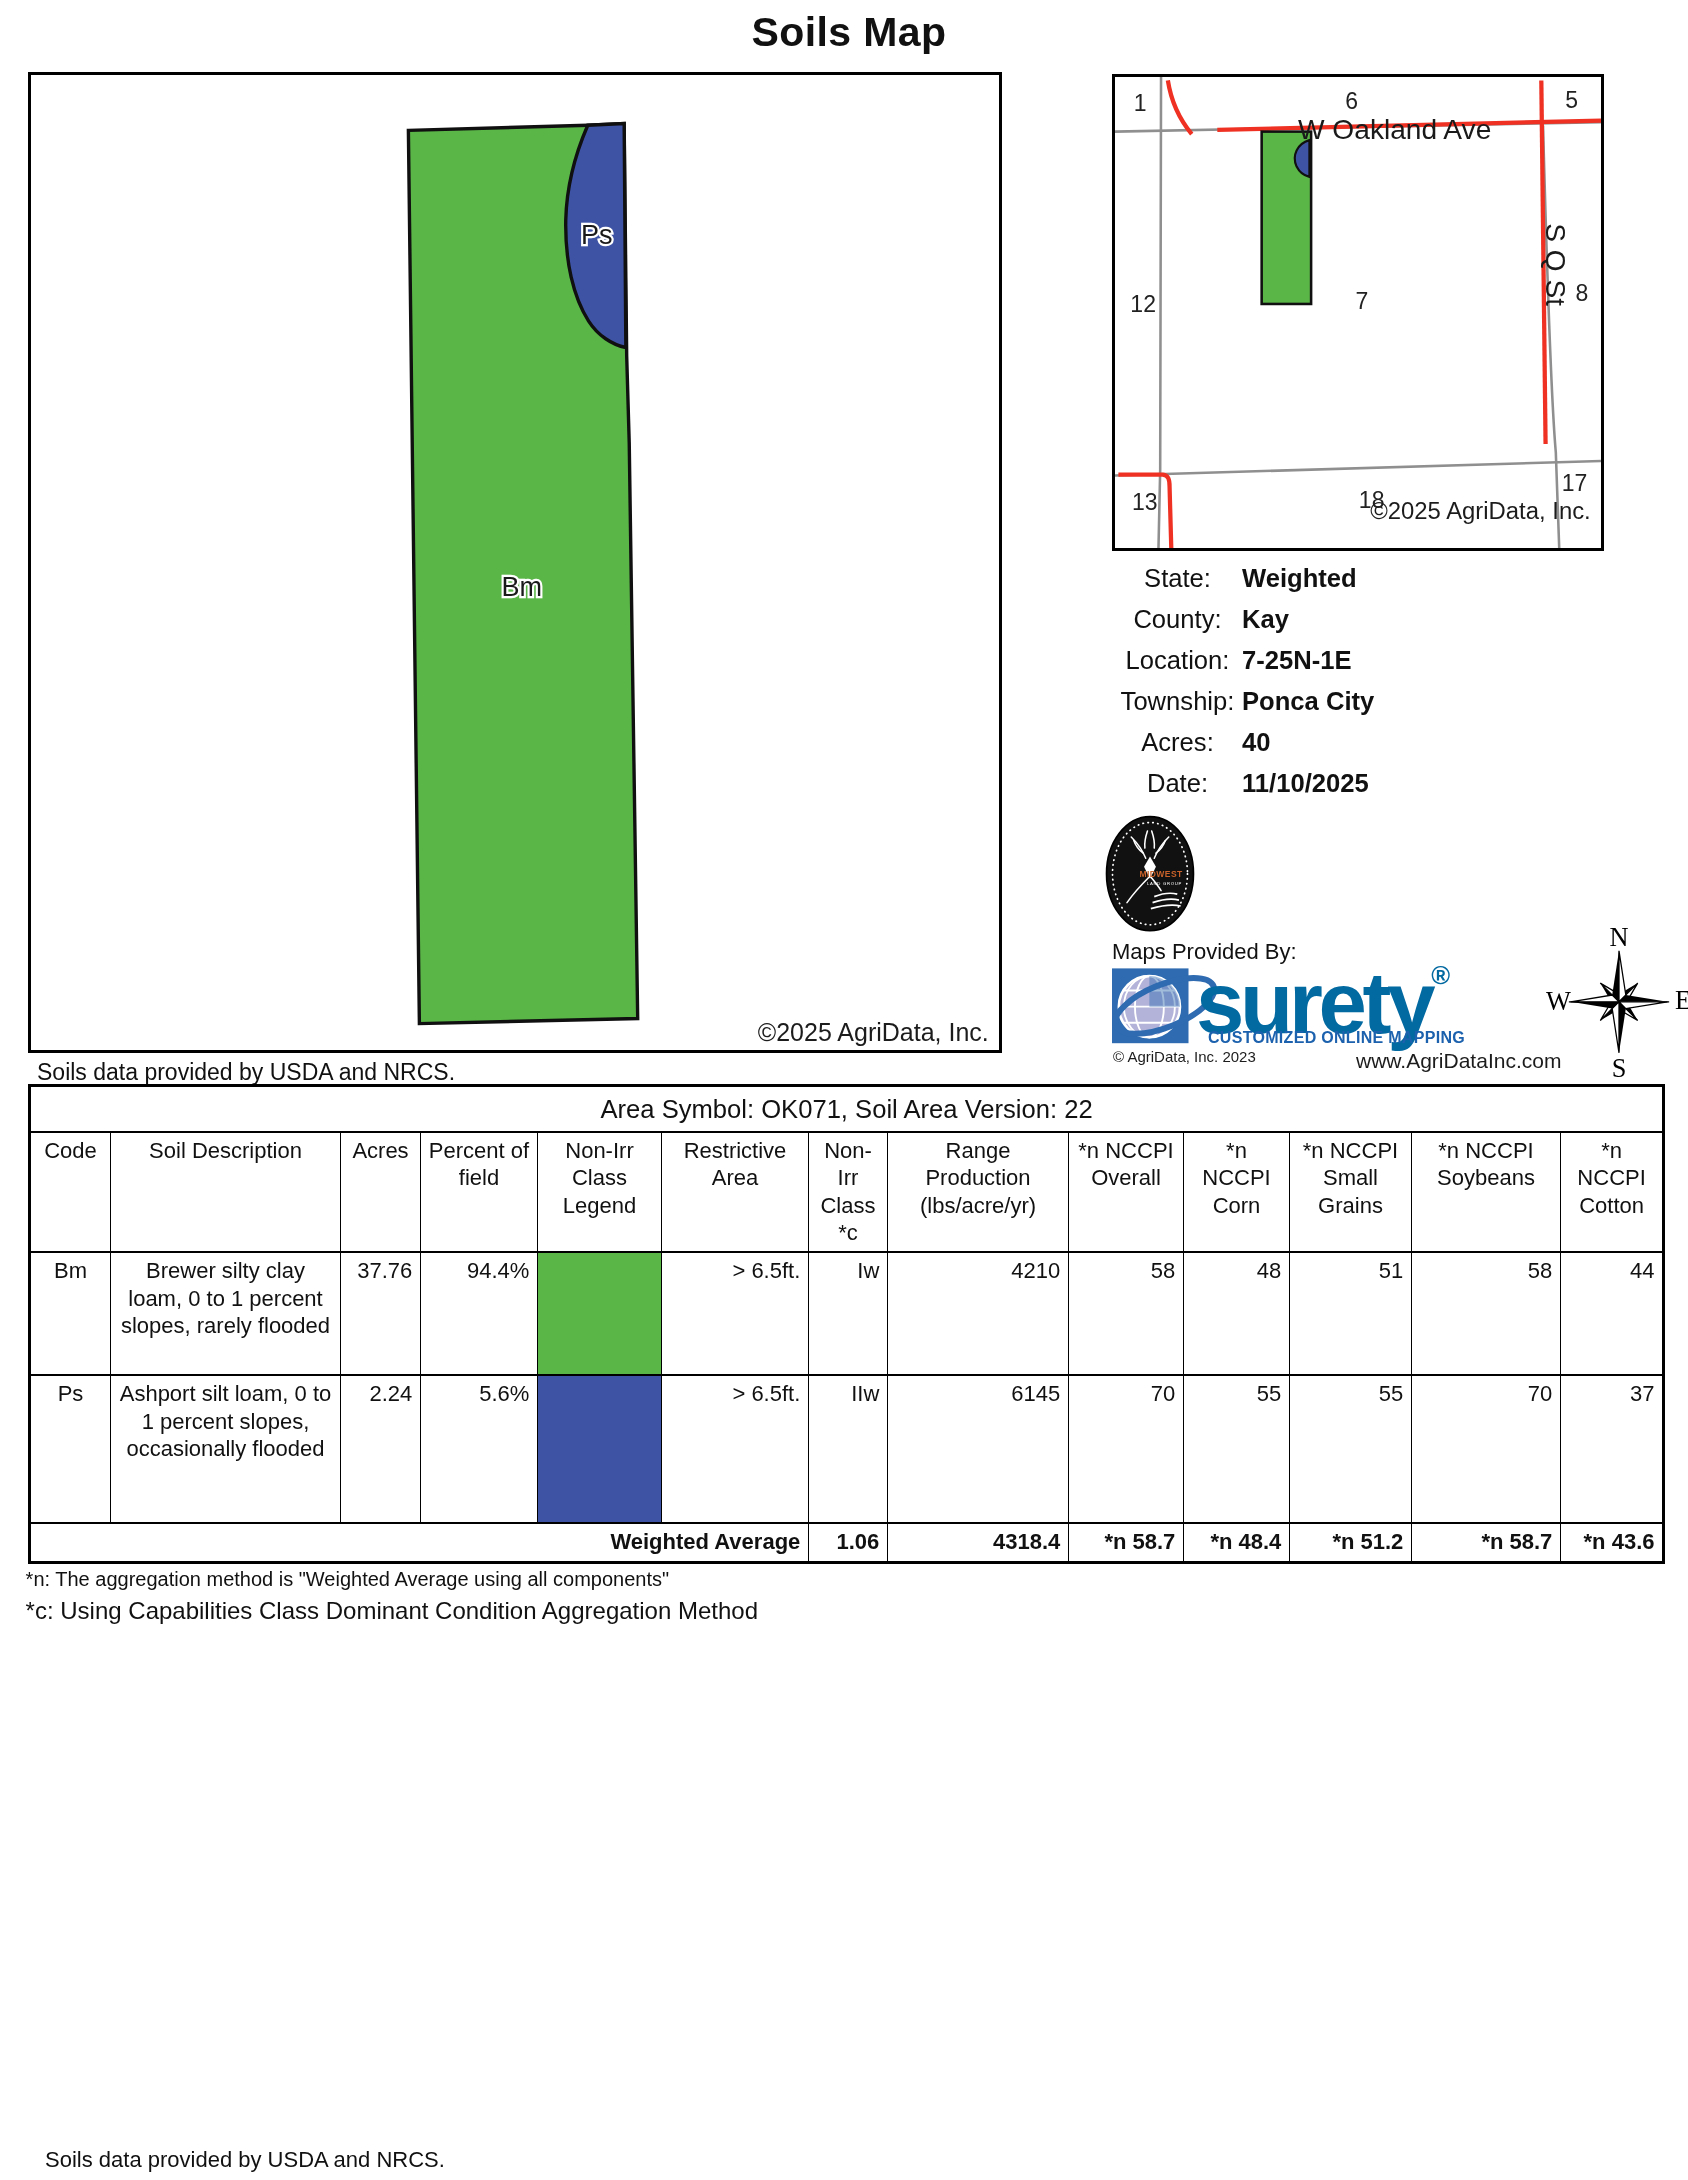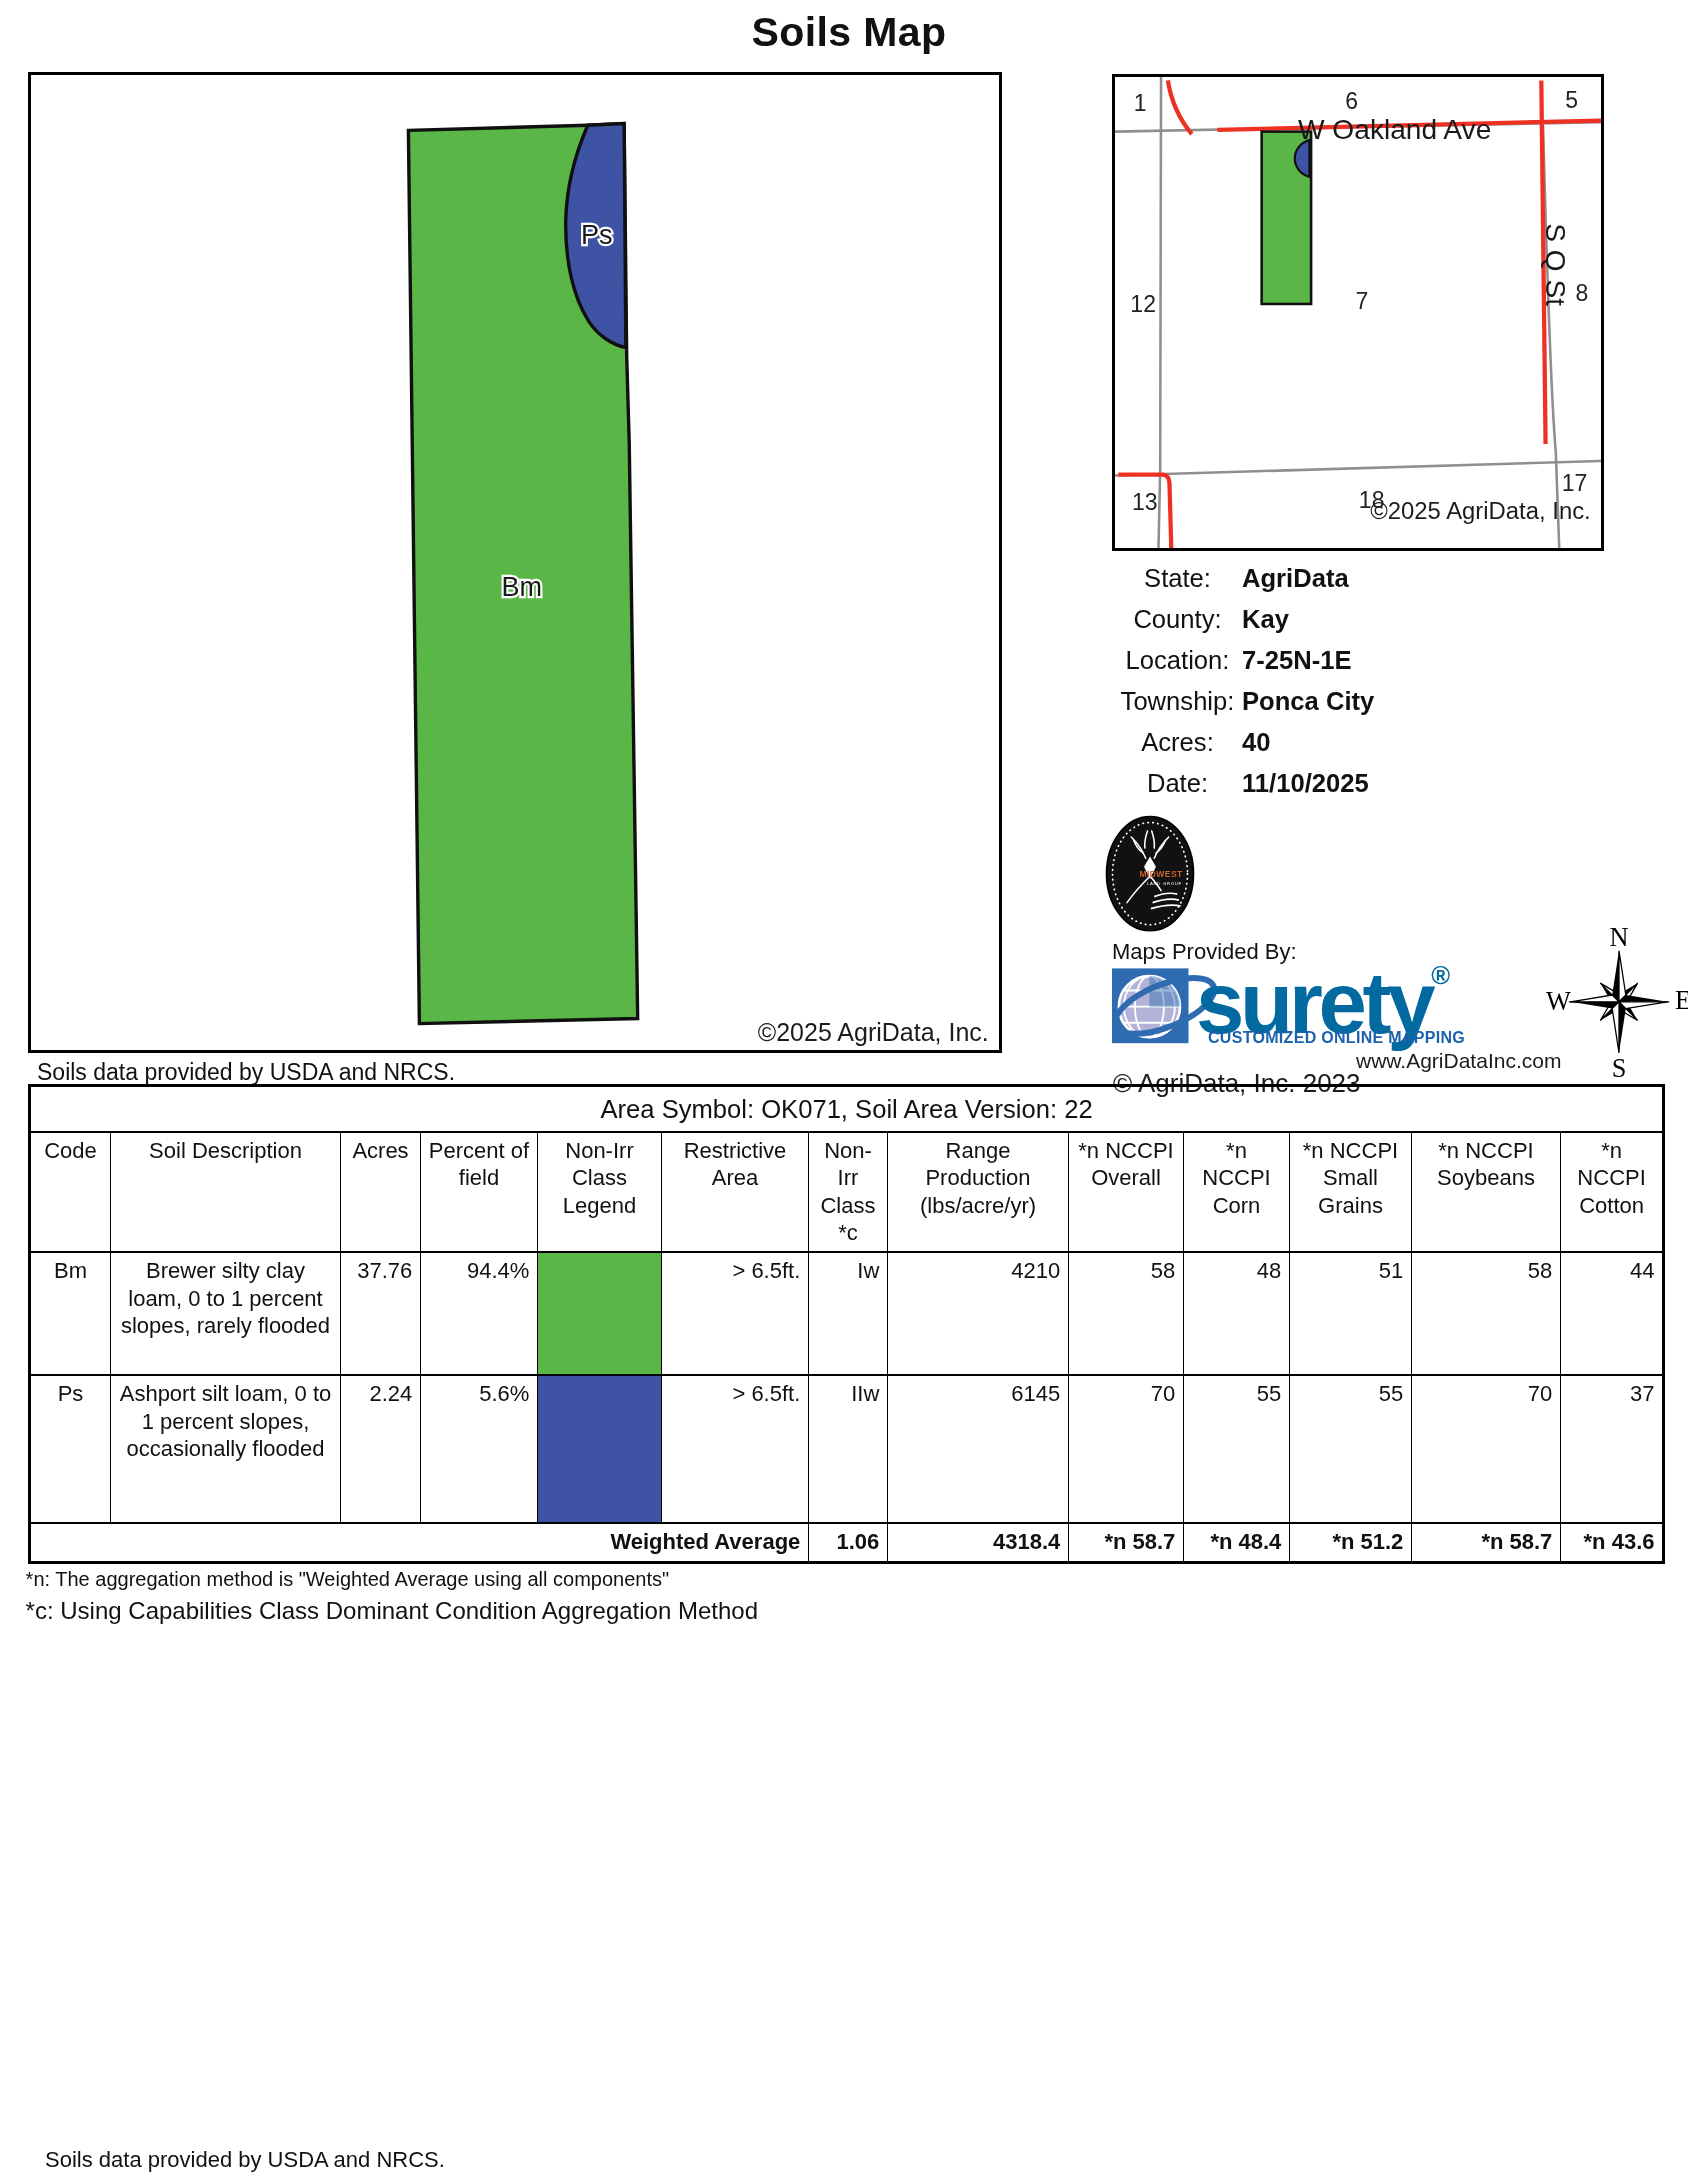--- a/index.html
+++ b/index.html
@@ -36,21 +36,21 @@
 
   
   #midwest-logo { left:1103px; top:814px; width:94px; height:121px; }
   #maps-provided { left:1112px; top:939px; font-size:22px; }
   #globe-logo { left:1112px; top:965px; width:136px; height:85px; }
   #surety-word { left:1196px; top:959px; font-size:87px; font-weight:bold;
                  letter-spacing:-4.3px; color:#0369a1; line-height:1; }
   #surety-reg { font-size:25.6px; letter-spacing:0; vertical-align:49px; font-weight:bold; }
   #surety-tagline { left:1208px; top:1029px; font-size:16px; font-weight:bold;
                     color:#1b61ad; letter-spacing:0.3px; }
-  #agridata-copy { left:1113px; top:1048px; font-size:26px; color:#1c1c1c;margin-top:20px; }
+  #agridata-copy { left:1113px; top:1048px; font-size:15px; color:#1c1c1c; }
   #agridata-url { left:1356px; top:1049px; font-size:21px; color:#1c1c1c; }
 
   
   #compass { left:1543px; top:927px; width:152px; height:153px; }
   .compass-letter { font-family:"Liberation Serif", serif; font-size:31px; fill:#000; }
 
   
   #soil-table-wrap { left:28px; top:1084px; width:1636px; }
   table { border-collapse:collapse; width:100%; table-layout:fixed;
           border:3.4px solid #000; }
@@ -117,21 +117,21 @@
     <text class="loc-road-label" x="328" y="73" text-anchor="middle">W Oakland Ave</text>
     <text class="loc-road-label" transform="translate(506,220) rotate(90)" text-anchor="middle" font-size="31">S Q St</text>
 
     <text class="loc-copy" x="558" y="518" text-anchor="end">©2025 AgriData, Inc.</text>
   </svg>
 </div>
 
 <div class="abs" id="info">
   <div class="info-row">
     <span class="info-label">State:</span>
-    <span class="info-value">AgriData</span>
+    <span class="info-value">Weighted</span>
   </div>
   <div class="info-row">
     <span class="info-label">County:</span>
     <span class="info-value">Kay</span>
   </div>
   <div class="info-row">
     <span class="info-label">Location:</span>
     <span class="info-value">7-25N-1E</span>
   </div>
   <div class="info-row">

